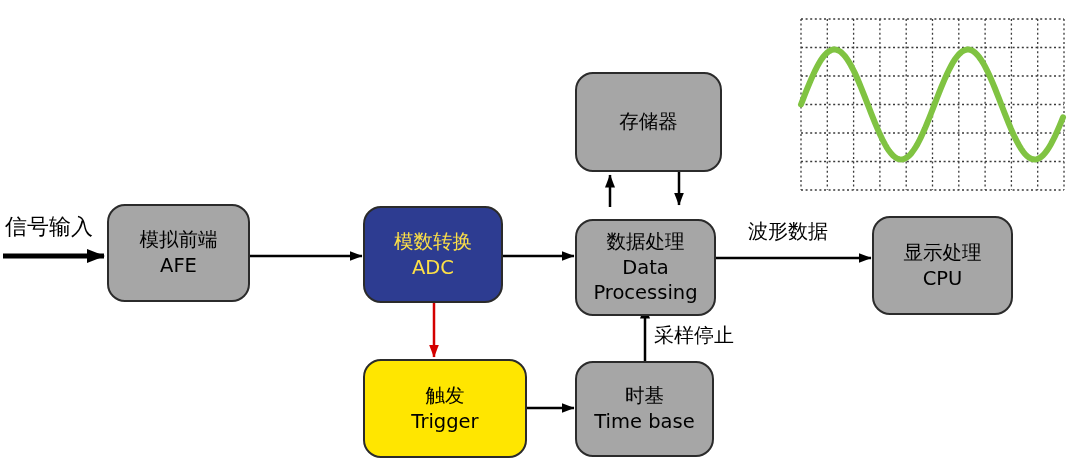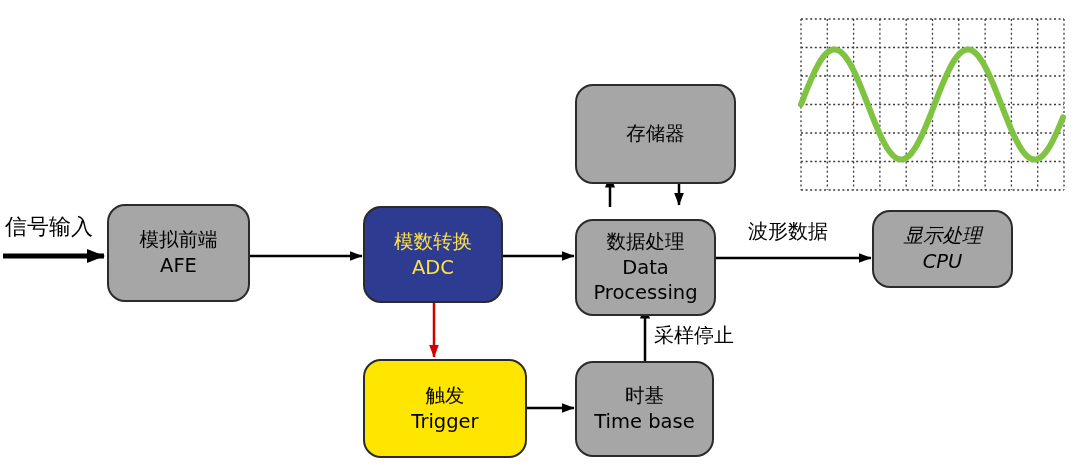--- a/index.html
+++ b/index.html
@@ -26,24 +26,24 @@
   .arrow.thick{stroke-width:5;}
   .arrow.red{stroke:var(--red);}
   .mk-black{fill:var(--arrow);}
   .mk-red{fill:var(--red);}
   .gridline{stroke:var(--grid); stroke-width:1.3; stroke-dasharray:2 2.6; fill:none;}
   .wave{stroke:var(--green); stroke-width:6; fill:none; stroke-linecap:round;}
   
   #box-afe      {left:107px; top:204px; width:143px; height:98px;}
   #box-adc      {left:363px; top:206px; width:140px; height:97px;}
   #box-trigger  {left:363px; top:359px; width:164px; height:99px;}
-  #box-memory   {left:575px; top:72px;  width:161px; height:100px;margin-top:12px;}
+  #box-memory   {left:575px; top:72px;  width:147px; height:100px;}
   #box-dataproc {left:575px; top:207px; width:141px; height:97px;margin-top:12px;}
   #box-timebase {left:575px; top:361px; width:139px; height:96px;}
-  #box-cpu      {left:872px; top:210px; width:141px; height:78px;font-style:italic;}
+  #box-cpu      {left:872px; top:216px; width:141px; height:99px;}
   #label-input        {left:5px;   top:212px; font-size:22px;}
   #label-wavedata     {left:748px; top:218px; font-size:20px;}
   #label-samplingstop {left:654px; top:322px; font-size:20px;}
 </style>
 </head>
 <body>
 
 <div class="stage">
 
   <svg class="layer" viewBox="0 0 1080 469">

